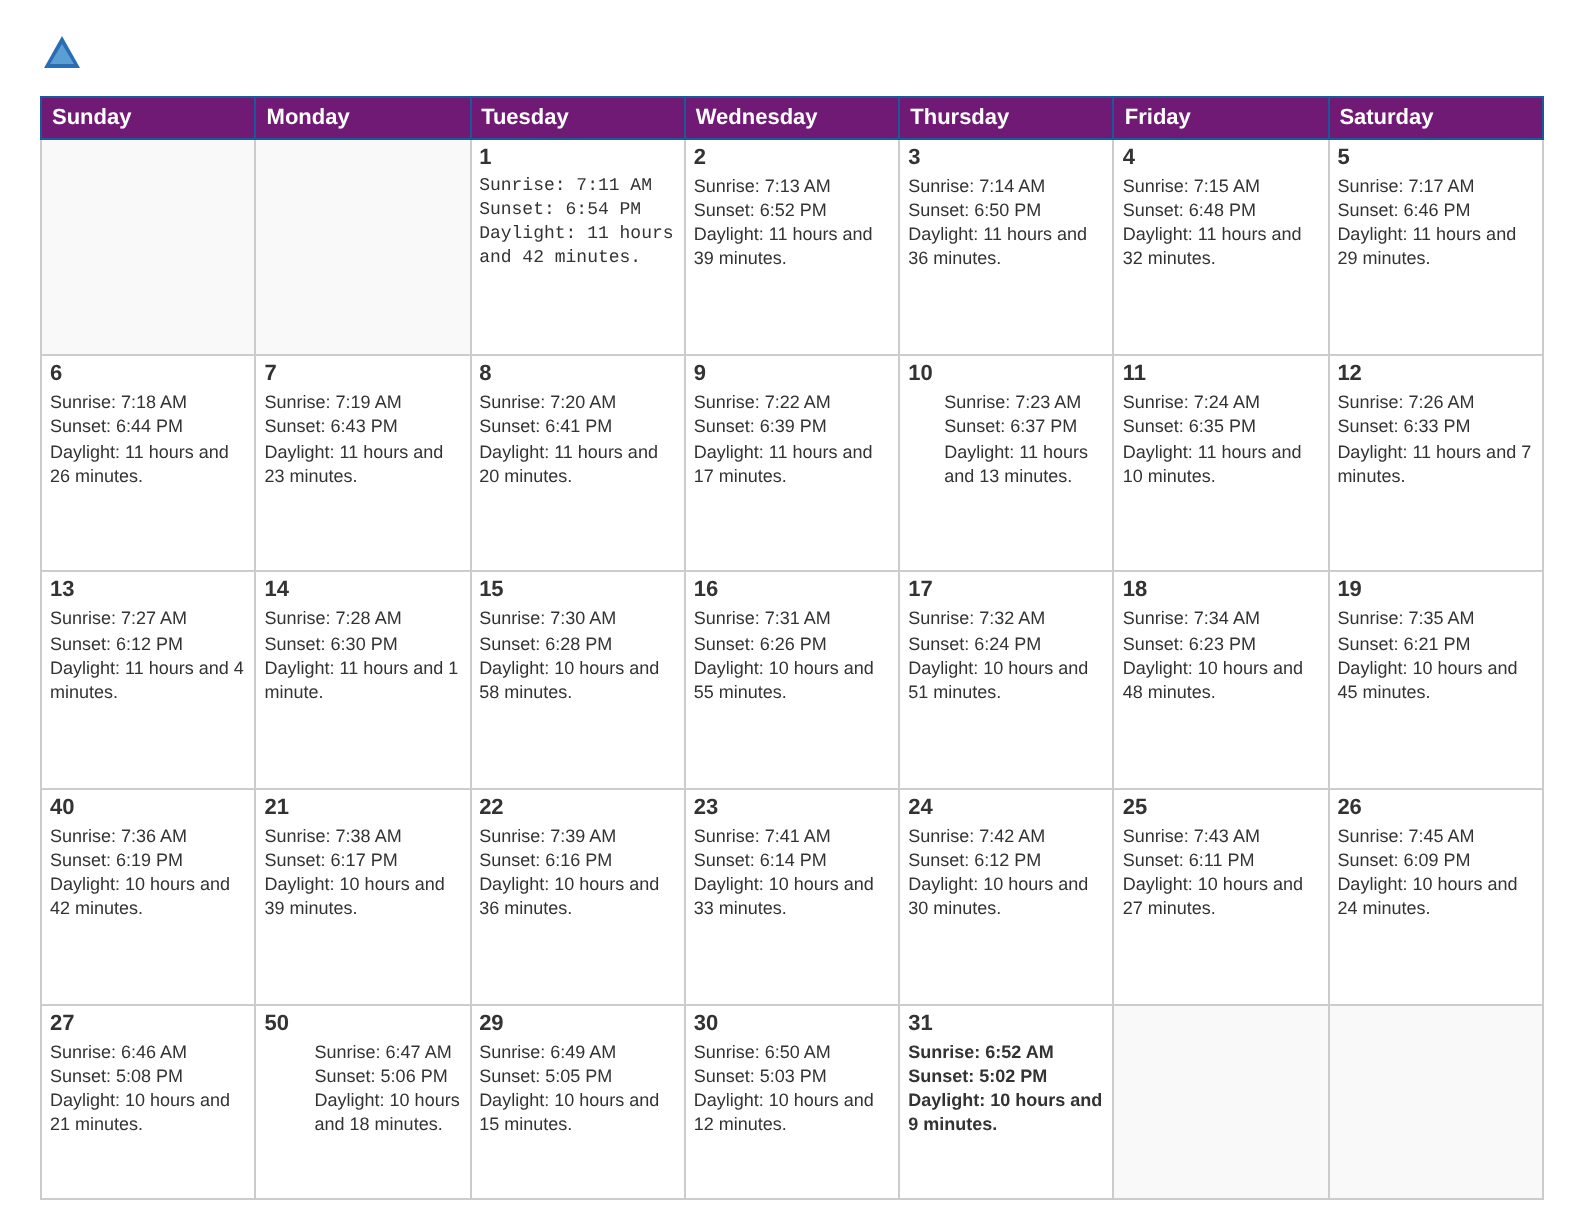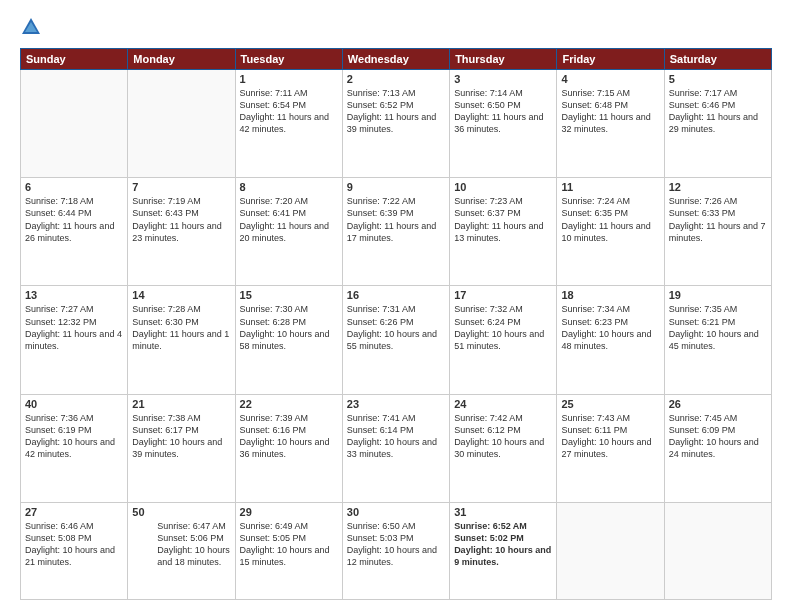--- a/index.html
+++ b/index.html
@@ -60,21 +60,21 @@
       font-size: 14px;
       color: #555;
     }
     .calendar-table {
       width: 100%;
       border-collapse: collapse;
       flex: 1;
       table-layout: fixed;
     }
     .calendar-table th {
-      background-color: #7f1d1d;
+      background-color: #701a75;
       color: #fff;
       font-size: 11px;
       font-weight: bold;
       padding: 4px 5px;
       text-align: left;
       border: 1px solid #1a5a9a;
     }
     .calendar-table td {
       vertical-align: top;
       border: 1px solid #ccc;
@@ -133,21 +133,21 @@
           <th>Friday</th>
           <th>Saturday</th>
         </tr>
     </thead>
     <tbody id="calendar-body">
         <tr>
           <td class="empty-cell"></td>
           <td class="empty-cell"></td>
           <td>
             <span class="cell-day">1</span>
-            <div class="cell-info" style="white-space: pre-line;">Sunrise: 7:11 AM
+            <div class="cell-info" style="white-space: pre-line; font-family: Liberation Mono, monospace;">Sunrise: 7:11 AM
 Sunset: 6:54 PM
 Daylight: 11 hours and 42 minutes.</div>
           </td>
           <td>
             <span class="cell-day">2</span>
             <div class="cell-info" style="white-space: pre-line;">Sunrise: 7:13 AM
 Sunset: 6:52 PM
 Daylight: 11 hours and 39 minutes.</div>
           </td>
           <td>
@@ -189,42 +189,42 @@
 Daylight: 11 hours and 20 minutes.</div>
           </td>
           <td>
             <span class="cell-day">9</span>
             <div class="cell-info" style="white-space: pre-line;">Sunrise: 7:22 AM
 Sunset: 6:39 PM
 Daylight: 11 hours and 17 minutes.</div>
           </td>
           <td>
             <span class="cell-day">10</span>
-            <div class="cell-info" style="white-space: pre-line;">Sunrise: 7:23 AM
+            <div class="cell-info" style="white-space: pre-line; margin-left: 18px;">Sunrise: 7:23 AM
 Sunset: 6:37 PM
 Daylight: 11 hours and 13 minutes.</div>
           </td>
           <td>
             <span class="cell-day">11</span>
             <div class="cell-info" style="white-space: pre-line;">Sunrise: 7:24 AM
 Sunset: 6:35 PM
 Daylight: 11 hours and 10 minutes.</div>
           </td>
           <td>
             <span class="cell-day">12</span>
             <div class="cell-info" style="white-space: pre-line;">Sunrise: 7:26 AM
 Sunset: 6:33 PM
 Daylight: 11 hours and 7 minutes.</div>
           </td>
         </tr>
         <tr>
           <td>
             <span class="cell-day">13</span>
             <div class="cell-info" style="white-space: pre-line;">Sunrise: 7:27 AM
-Sunset: 12:32 PM
+Sunset: 6:12 PM
 Daylight: 11 hours and 4 minutes.</div>
           </td>
           <td>
             <span class="cell-day">14</span>
             <div class="cell-info" style="white-space: pre-line;">Sunrise: 7:28 AM
 Sunset: 6:30 PM
 Daylight: 11 hours and 1 minute.</div>
           </td>
           <td>
             <span class="cell-day">15</span>

